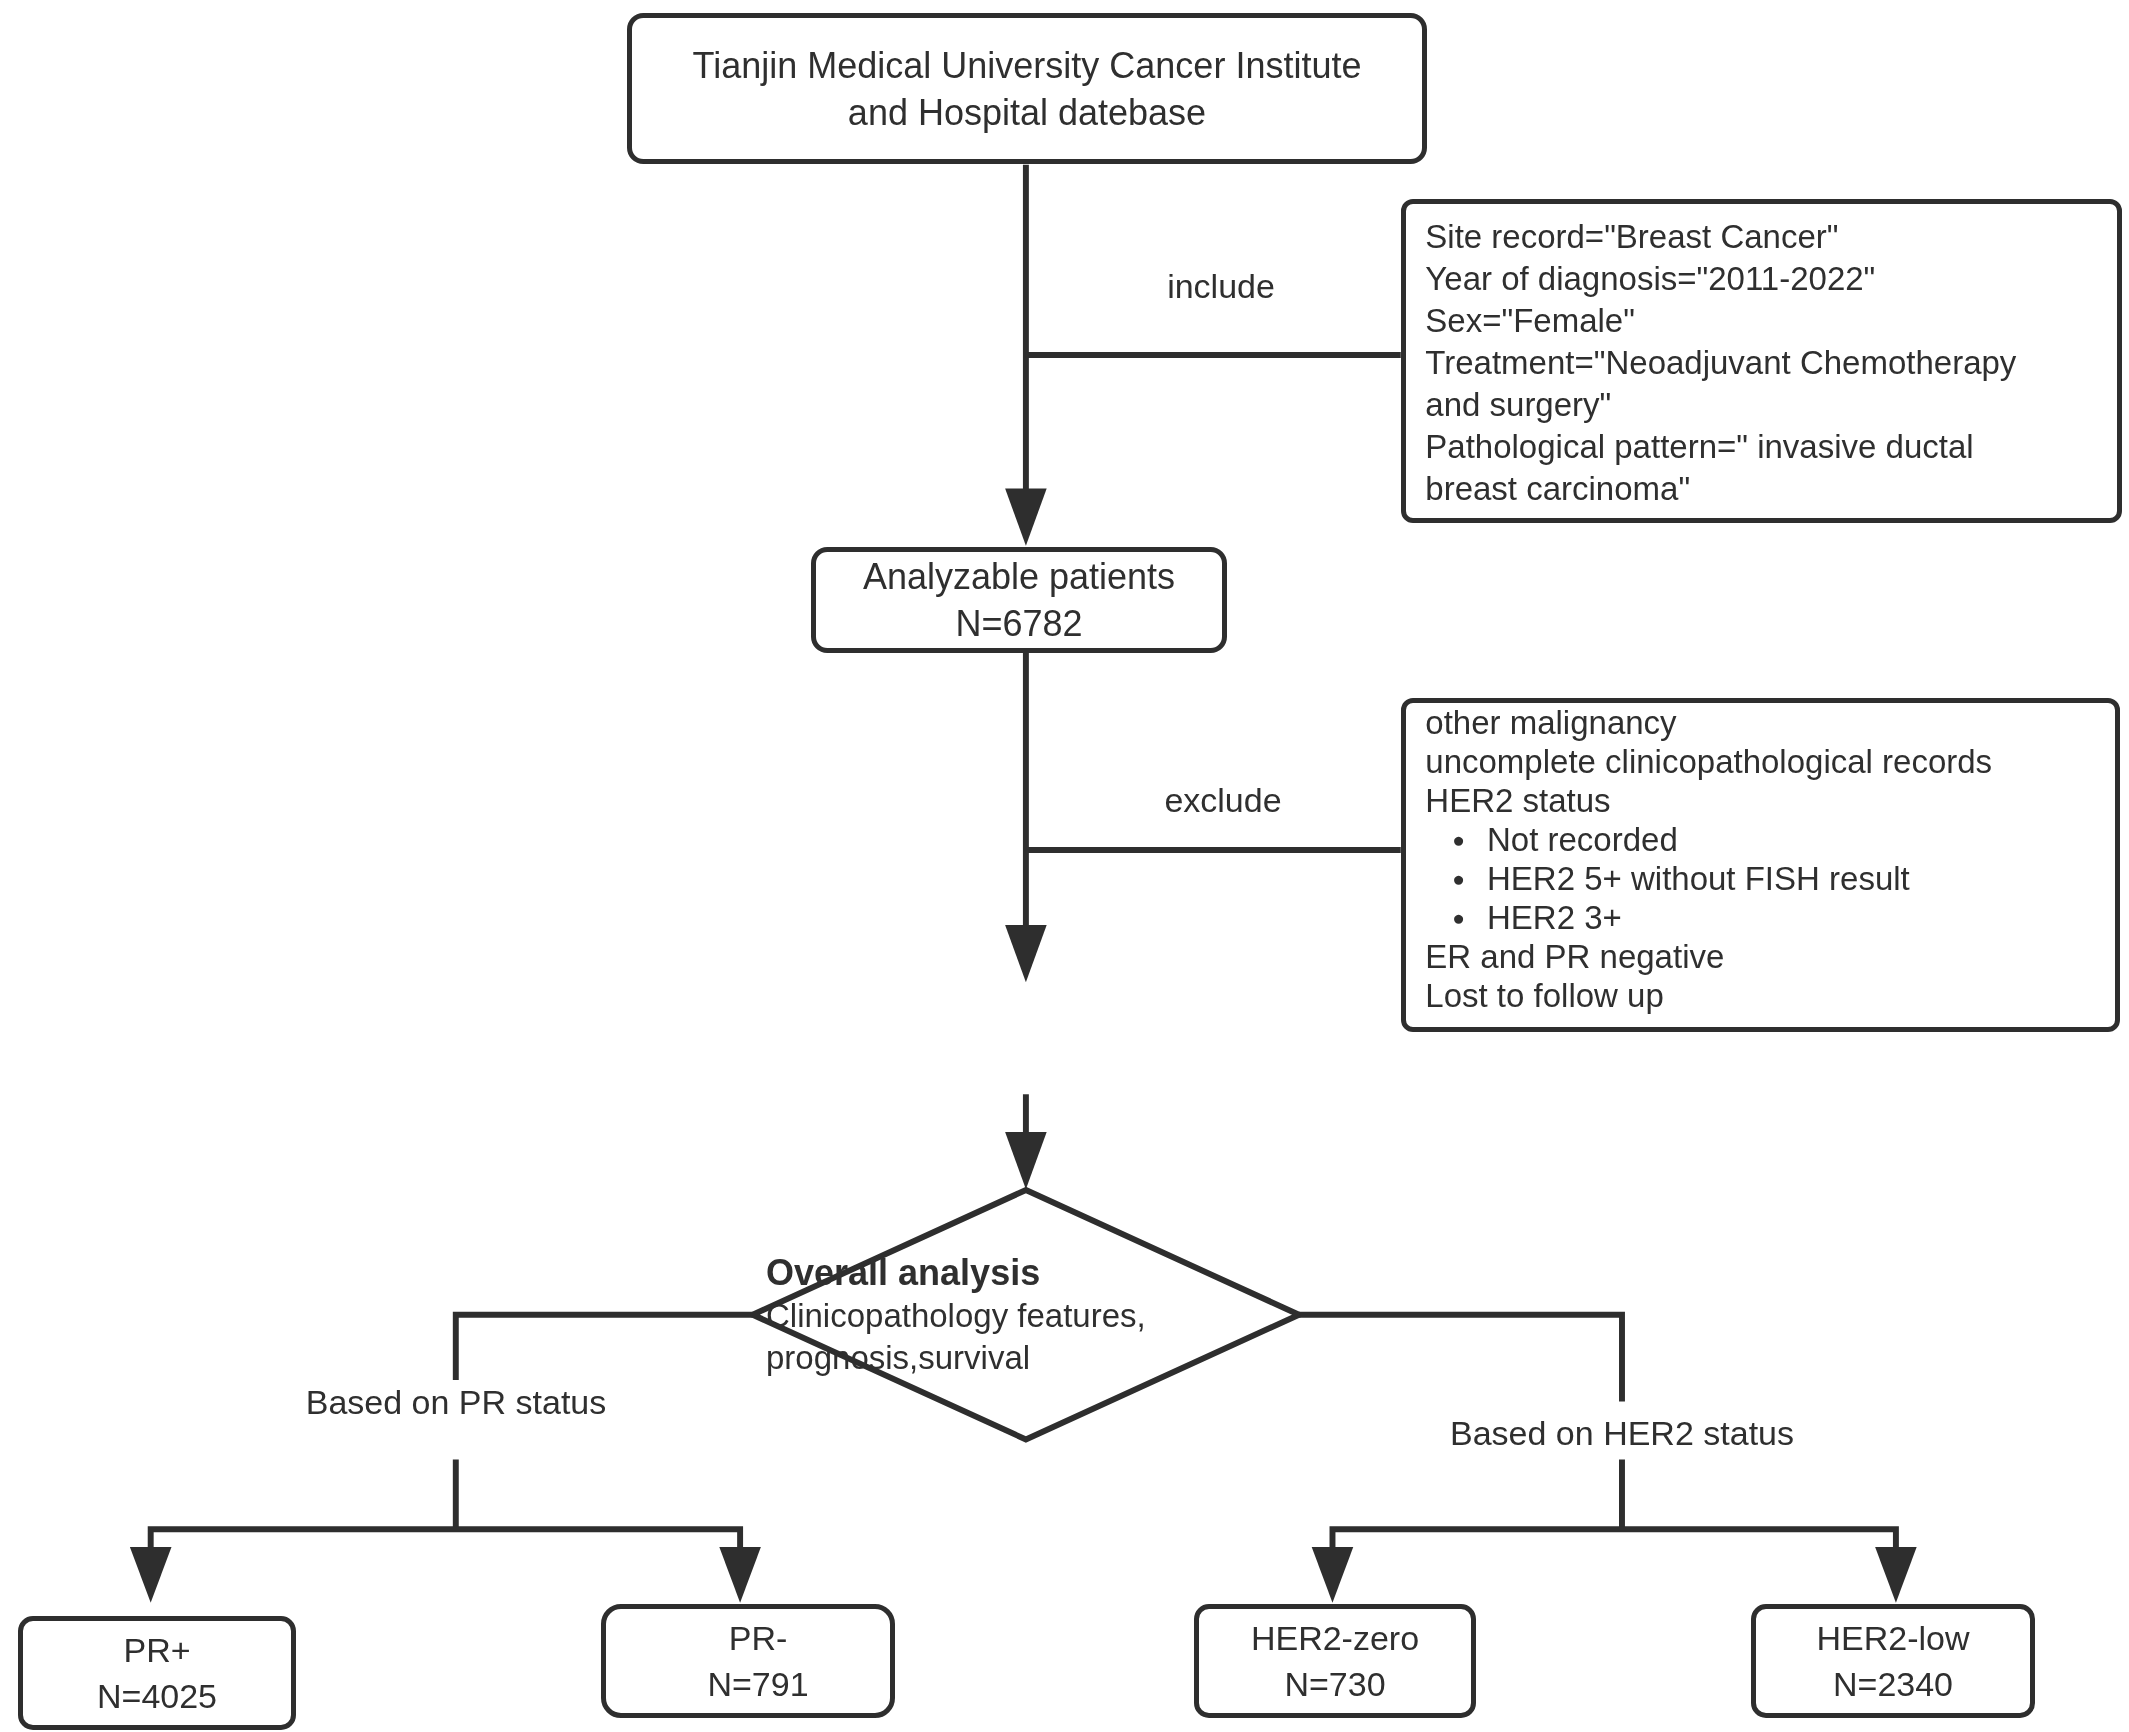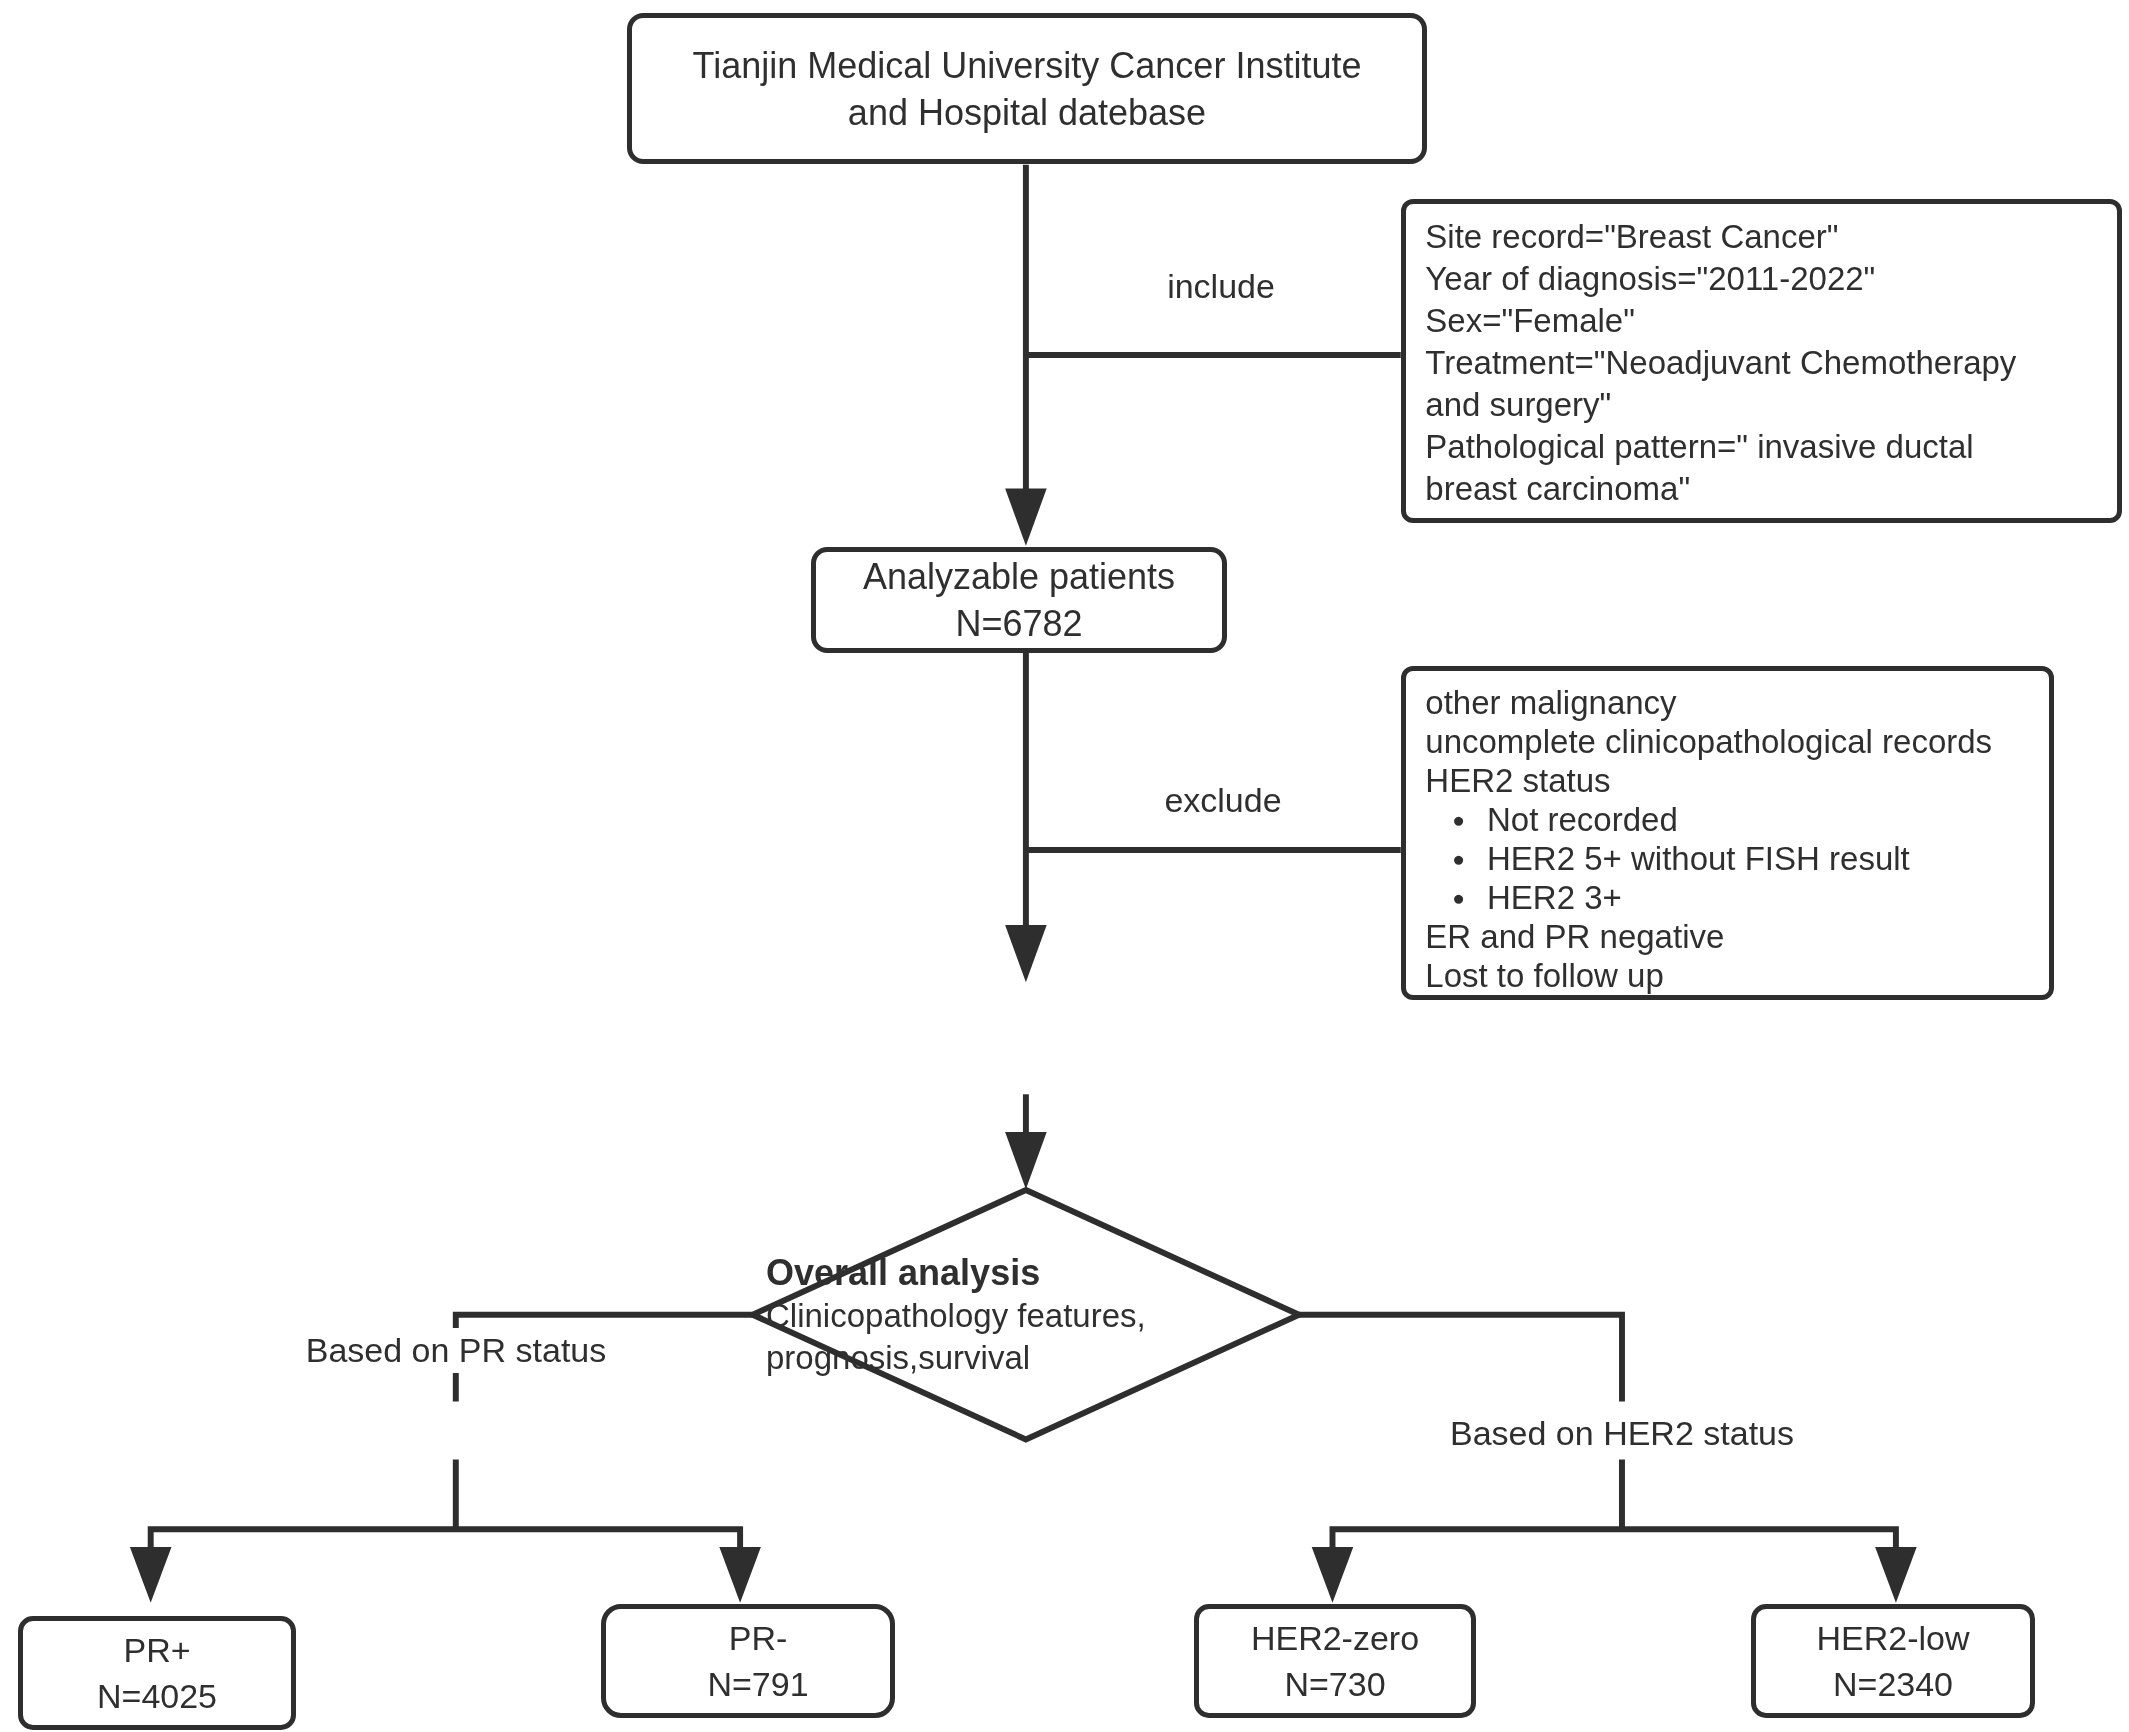--- a/index.html
+++ b/index.html
@@ -42,21 +42,21 @@
   .box.enrolled   { left: 807px; top: 983px; width: 423px;  height: 111px; }
 
   .box.criteria {
     align-items: flex-start;
     justify-content: flex-start;
     text-align: left;
     border-radius: 12px;
     padding: 12px 19.3px;
   }
   .box.include-box { left: 1401px; top: 199px; width: 721px; height: 324px; }
-  .box.exclude-box { left: 1401px; top: 666px; width: 653px; height: 334px; }
+  .box.exclude-box { left: 1401px; top: 698px; width: 719px; height: 334px; justify-content: flex-end; }
   .include-box .crit-line { font-size: 33px; line-height: 42px; white-space: nowrap; }
   .exclude-box .crit-line { font-size: 33px; line-height: 39px; white-space: nowrap; }
   .crit-line.bulleted { padding-left: 27px; display: flex; align-items: center; }
   .dot { font-size: 21px; margin-right: 22px; }
 
   .leaf.pr-pos    { left: 18px;   top: 1604px; width: 278px; height: 114px; border-radius: 15px; margin-top: 12px; }
   .leaf.pr-neg    { left: 601px;  top: 1604px; width: 294px; height: 114px; border-radius: 20px; padding-left: 20px; }
   .leaf.her2-zero { left: 1194px; top: 1604px; width: 282px; height: 114px; border-radius: 15px; }
   .leaf.her2-low  { left: 1751px; top: 1604px; width: 284px; height: 114px; border-radius: 15px; }
 
@@ -72,21 +72,21 @@
   .float-label {
     position: absolute;
     transform: translateX(-50%);
     font-size: 34px; line-height: 45px;
     white-space: nowrap;
     z-index: 2;
     background: var(--background);
   }
   .lbl-include { left: 1221px; top: 264px; }
   .lbl-exclude { left: 1223px; top: 778px; }
-  .lbl-pr      { left: 456px;  top: 1328px; }
+  .lbl-pr      { left: 456px;  top: 1380px; }
   .lbl-her2    { left: 1622px; top: 1411px; }
 </style>
 </head>
 <body>
 
 <div class="canvas">
 
   <svg class="wires" width="2129" height="1732" viewBox="0 0 2868 2333">
 
     <path class="wire" d="M1382 222 V660"></path>

